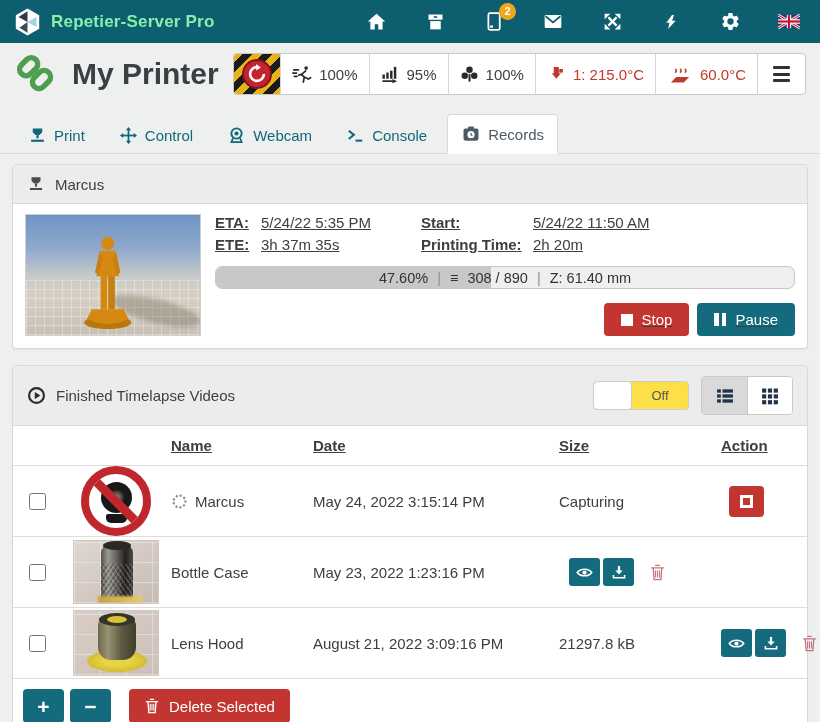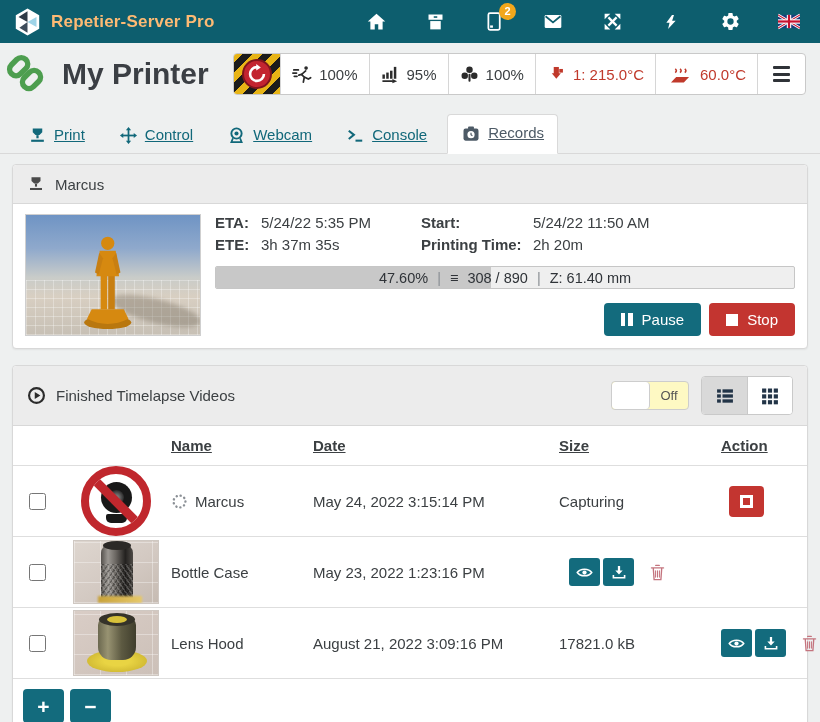--- a/index.html
+++ b/index.html
@@ -2,83 +2,83 @@
 <html><head>
 <meta charset="utf-8">
 <style>
   * { margin:0; padding:0; box-sizing:border-box; }
   html,body { width:820px; height:722px; overflow:hidden; background:#eef0f0;
     font-family:"Liberation Sans","DejaVu Sans",sans-serif; color:#3c4043; }
 
   
   .navbar { height:43px; background:#0d5e6e; display:flex; align-items:center; padding:0 14px; }
   .navbar .brand { display:flex; align-items:center; gap:10px; }
-  .navbar .title { color:#fdba74; font-size:17px; font-weight:bold; letter-spacing:.2px; }
+  .navbar .title { color:#86efac; font-size:17px; font-weight:bold; letter-spacing:.2px; }
   .nav-icons { margin-left:auto; display:flex; align-items:center; gap:37px; padding-right:6px; }
   .nav-ic { position:relative; width:22px; height:22px; display:flex; align-items:center; justify-content:center; cursor:pointer; }
   .badge { position:absolute; top:-8px; right:-11px; min-width:17px; height:17px; background:#f2a71b;
     border-radius:50%; color:#fff; font-size:11px; font-weight:bold; display:flex; align-items:center; justify-content:center; }
 
   
-  .phead { display:flex; align-items:center; padding:9px 14px 6px 4px; }
+  .phead { display:flex; align-items:center; padding:9px 14px 6px 14px; }
   .pname { font-size:30px; font-weight:bold; color:#3b3f44; margin-left:14px; }
   .status-group { margin-left:auto; display:flex; border:1px solid #c9c9c9; border-radius:4px; background:#fff; overflow:hidden; height:42px; }
   .seg { display:flex; align-items:center; gap:7px; padding:0 11px; border-left:1px solid #d6d6d6; font-size:15px; color:#3c4043; cursor:pointer; }
   .seg:first-child { border-left:none; padding:0; }
   .seg.temp { color:#c0392b; }
   .hazard { width:46px; height:42px; display:flex; align-items:center; justify-content:center;
     background:repeating-linear-gradient(135deg,#e7b416 0 7px,#1b1b1b 7px 14px); }
   .estop-circle { width:30px; height:30px; border-radius:50%; background:#c32430; border:2px solid #7e141c;
     display:flex; align-items:center; justify-content:center; }
   .burger { display:flex; flex-direction:column; gap:3.5px; padding:0 4px; }
   .burger i { display:block; width:17px; height:3px; background:#2f3338; border-radius:1px; }
 
   
   .tabs { display:flex; align-items:flex-end; gap:6px; padding:8px 14px 0 14px; border-bottom:1px solid #d9d9d9; margin-top:4px; }
-  .tab { display:flex; gap:7px; padding:9px 13px; font-size:15px; color:#11687a;
-    border:1px solid transparent; border-bottom:none; border-radius:4px 4px 0 0; cursor:pointer; margin-bottom:-1px;text-decoration:underline; }
+  .tab { display:flex; align-items:center; gap:7px; padding:9px 13px; font-size:15px; color:#11687a;
+    border:1px solid transparent; border-bottom:none; border-radius:4px 4px 0 0; cursor:pointer; margin-bottom:-1px; }
   .tab.active { background:#fff; border-color:#d9d9d9; border-bottom:1px solid #fff; color:#4d5a66; }
   .tab.active svg { color:#4d5a66; }
   .tab svg { color:#11687a; }
 
   
   .card { margin:10px 12px 0 12px; background:#fff; border:1px solid #d8d8d8; border-radius:4px; box-shadow:0 1px 2px rgba(0,0,0,.06); }
   .card-h { display:flex; align-items:center; gap:10px; background:#ececec; border-bottom:1px solid #d8d8d8;
     padding:10px 14px; font-size:15px; color:#3c4043; border-radius:4px 4px 0 0; }
 
   
   .job-body { display:flex; padding:10px 12px 12px 12px; gap:14px; }
   .thumb-marcus { width:176px; height:122px; border:1px solid #cfcfcf; position:relative; overflow:hidden; flex:none;
     background:linear-gradient(#6f94c4 0%,#8fa9cc 28%,#c9ccc9 52%,#d8cfc2 68%,#c7c0b5 100%); }
   .thumb-marcus .gridlines { position:absolute; left:0; right:0; bottom:0; height:46%;
     background-image:repeating-linear-gradient(0deg,rgba(255,255,255,.3) 0 1px,transparent 1px 9px),
                      repeating-linear-gradient(90deg,rgba(255,255,255,.3) 0 1px,transparent 1px 9px); }
   .thumb-marcus .shadow { position:absolute; width:92px; height:24px; background:rgba(95,88,72,.32);
     border-radius:50%; right:-2px; bottom:12px; transform:rotate(14deg); filter:blur(2px); }
   .thumb-marcus svg { position:absolute; left:50%; transform:translateX(-58%); bottom:4px; }
-  .job-info { flex:1; display:flex; flex-direction:column; }
+  .job-info { flex:1; display:flex; flex-direction:column;text-decoration:underline; }
   .kv { display:grid; grid-template-columns:46px 160px 112px auto; row-gap:5px; font-size:15px; align-items:baseline; }
   .kv b { font-weight:bold; }
-  .progress { position:relative; margin-top:13px; height:23px; background:#efefef; border:1px solid #c6c6c6; border-radius:2px; overflow:hidden; }
+  .progress { position:relative; margin-top:13px; height:23px; background:#efefef; border:1px solid #c6c6c6; border-radius:7px; overflow:hidden; }
   .progress .fill { position:absolute; left:0; top:0; bottom:0; background:#c8c8c8; }
   .progress .ptext { position:absolute; inset:0; display:flex; align-items:center; justify-content:center; gap:9px; font-size:14.5px; color:#2f3338; }
   .ptext .sep { color:#8a8f94; }
   .job-btns { margin-top:14px; display:flex; justify-content:flex-end; gap:8px; }
   .btn { display:inline-flex; align-items:center; gap:9px; border:none; border-radius:4px; color:#fff;
     font-size:15px; padding:8px 17px; cursor:pointer; font-family:inherit; }
   .btn-red { background:#c33530; }
   .btn-teal { background:#136b7d; }
   .ic-stopsq { width:12px; height:12px; background:#fff; display:inline-block; }
   .ic-pause { display:inline-flex; gap:3px; }
   .ic-pause i { width:4.5px; height:13px; background:#fff; display:block; }
 
   
   .tl-card { margin-top:16px; }
   .tl-head-right { margin-left:auto; display:flex; align-items:center; gap:12px; }
-  .toggle { display:flex; width:78px; height:29px; border-radius:4px; overflow:hidden; background:#fef9c3; border:1px solid #cdcdcd; cursor:pointer; }
+  .toggle { display:flex; width:96px; height:29px; border-radius:4px; overflow:hidden; background:#fde047; border:1px solid #cdcdcd; cursor:pointer; }
   .toggle .knob { width:38px; background:#fff; border-right:1px solid #cdcdcd; border-radius:4px; }
   .toggle .state { flex:1; display:flex; align-items:center; justify-content:center; font-size:13px; color:#555; }
   .viewgroup { display:flex; border:1px solid #c9c9c9; border-radius:4px; overflow:hidden; background:#fff; }
   .viewbtn { width:45px; height:37px; display:flex; align-items:center; justify-content:center; cursor:pointer; background:#fff; }
   .viewbtn.active { background:#d9d9d9; }
   .viewbtn + .viewbtn { border-left:1px solid #c9c9c9; }
 
   .tgrid { display:grid; grid-template-columns:48px 110px 142px 246px 152px auto; align-items:center; }
   .thead { font-weight:bold; font-size:15px; padding:11px 0;text-decoration:underline; }
   .trow { border-top:1px solid #dedede; min-height:71px; }
@@ -372,30 +372,30 @@
         <div class="ptext">
           <span>47.60%</span>
           <span class="sep">|</span>
           <span style="font-weight:bold">≡</span>
           <span>308 / 890</span>
           <span class="sep">|</span>
           <span>Z: 61.40 mm</span>
         </div>
       </div>
       <div class="job-btns">
+        <button class="btn btn-red">
+          <span class="ic-stopsq"></span>
+          <span>Stop</span>
+        </button>
         <button class="btn btn-teal">
           <span class="ic-pause">
               <i></i>
               <i></i>
             </span>
           <span>Pause</span>
-        </button>
-        <button class="btn btn-red">
-          <span class="ic-stopsq"></span>
-          <span>Stop</span>
         </button>
       </div>
     </div>
   </div>
 </div>
 
 <div class="card tl-card">
   <div class="card-h">
     <span>
       <svg width="19" height="19" viewBox="0 0 22 22">
@@ -515,21 +515,21 @@
       </span>
     <span class="cell-c">
       <div class="rowthumb thumb-lens" style="height:66px">
         <div class="tile"></div>
           <div class="lens-disc"></div>
           <div class="lens-cup"></div>
       </div>
     </span>
     <span class="cell">Lens Hood</span>
     <span class="cell">August 21, 2022 3:09:16 PM</span>
-    <span class="cell">17821.0 kB</span>
+    <span class="cell">21297.8 kB</span>
     <span class="actions">
       <span class="grp">
         <button class="act-btn">
           <svg width="17" height="13" viewBox="0 0 20 14">
               <path d="M1.5 7C5 1.8 15 1.8 18.5 7 15 12.2 5 12.2 1.5 7z" fill="none" stroke="#fff" stroke-width="1.8"></path>
               <circle cx="10" cy="7" r="2.5" fill="#fff"></circle>
             </svg>
         </button>
         <button class="act-btn">
           <svg width="16" height="16" viewBox="0 0 20 20">
@@ -543,14 +543,21 @@
             <path d="M9.5 3h5M3.5 6.5h17M6 6.5l1.2 16.5h9.6L18 6.5"></path>
             <path d="M9.3 10.5v9M12 10.5v9M14.7 10.5v9" stroke-width="1.5"></path>
           </svg>
       </button>
     </span>
   </div>
 
   <div class="tl-foot">
     <button class="sqbtn">+</button>
     <button class="sqbtn">−</button>
+    <button class="btn btn-red del-btn">
+      <svg width="16" height="18" viewBox="0 0 24 26" stroke="#fff" fill="none" stroke-width="2" stroke-linecap="round">
+          <path d="M9.5 3h5M3.5 6.5h17M6 6.5l1.2 16.5h9.6L18 6.5"></path>
+          <path d="M9.3 10.5v9M12 10.5v9M14.7 10.5v9" stroke-width="1.6"></path>
+        </svg>
+      <span>Delete Selected</span>
+    </button>
   </div>
 </div>
 
 </body></html>

